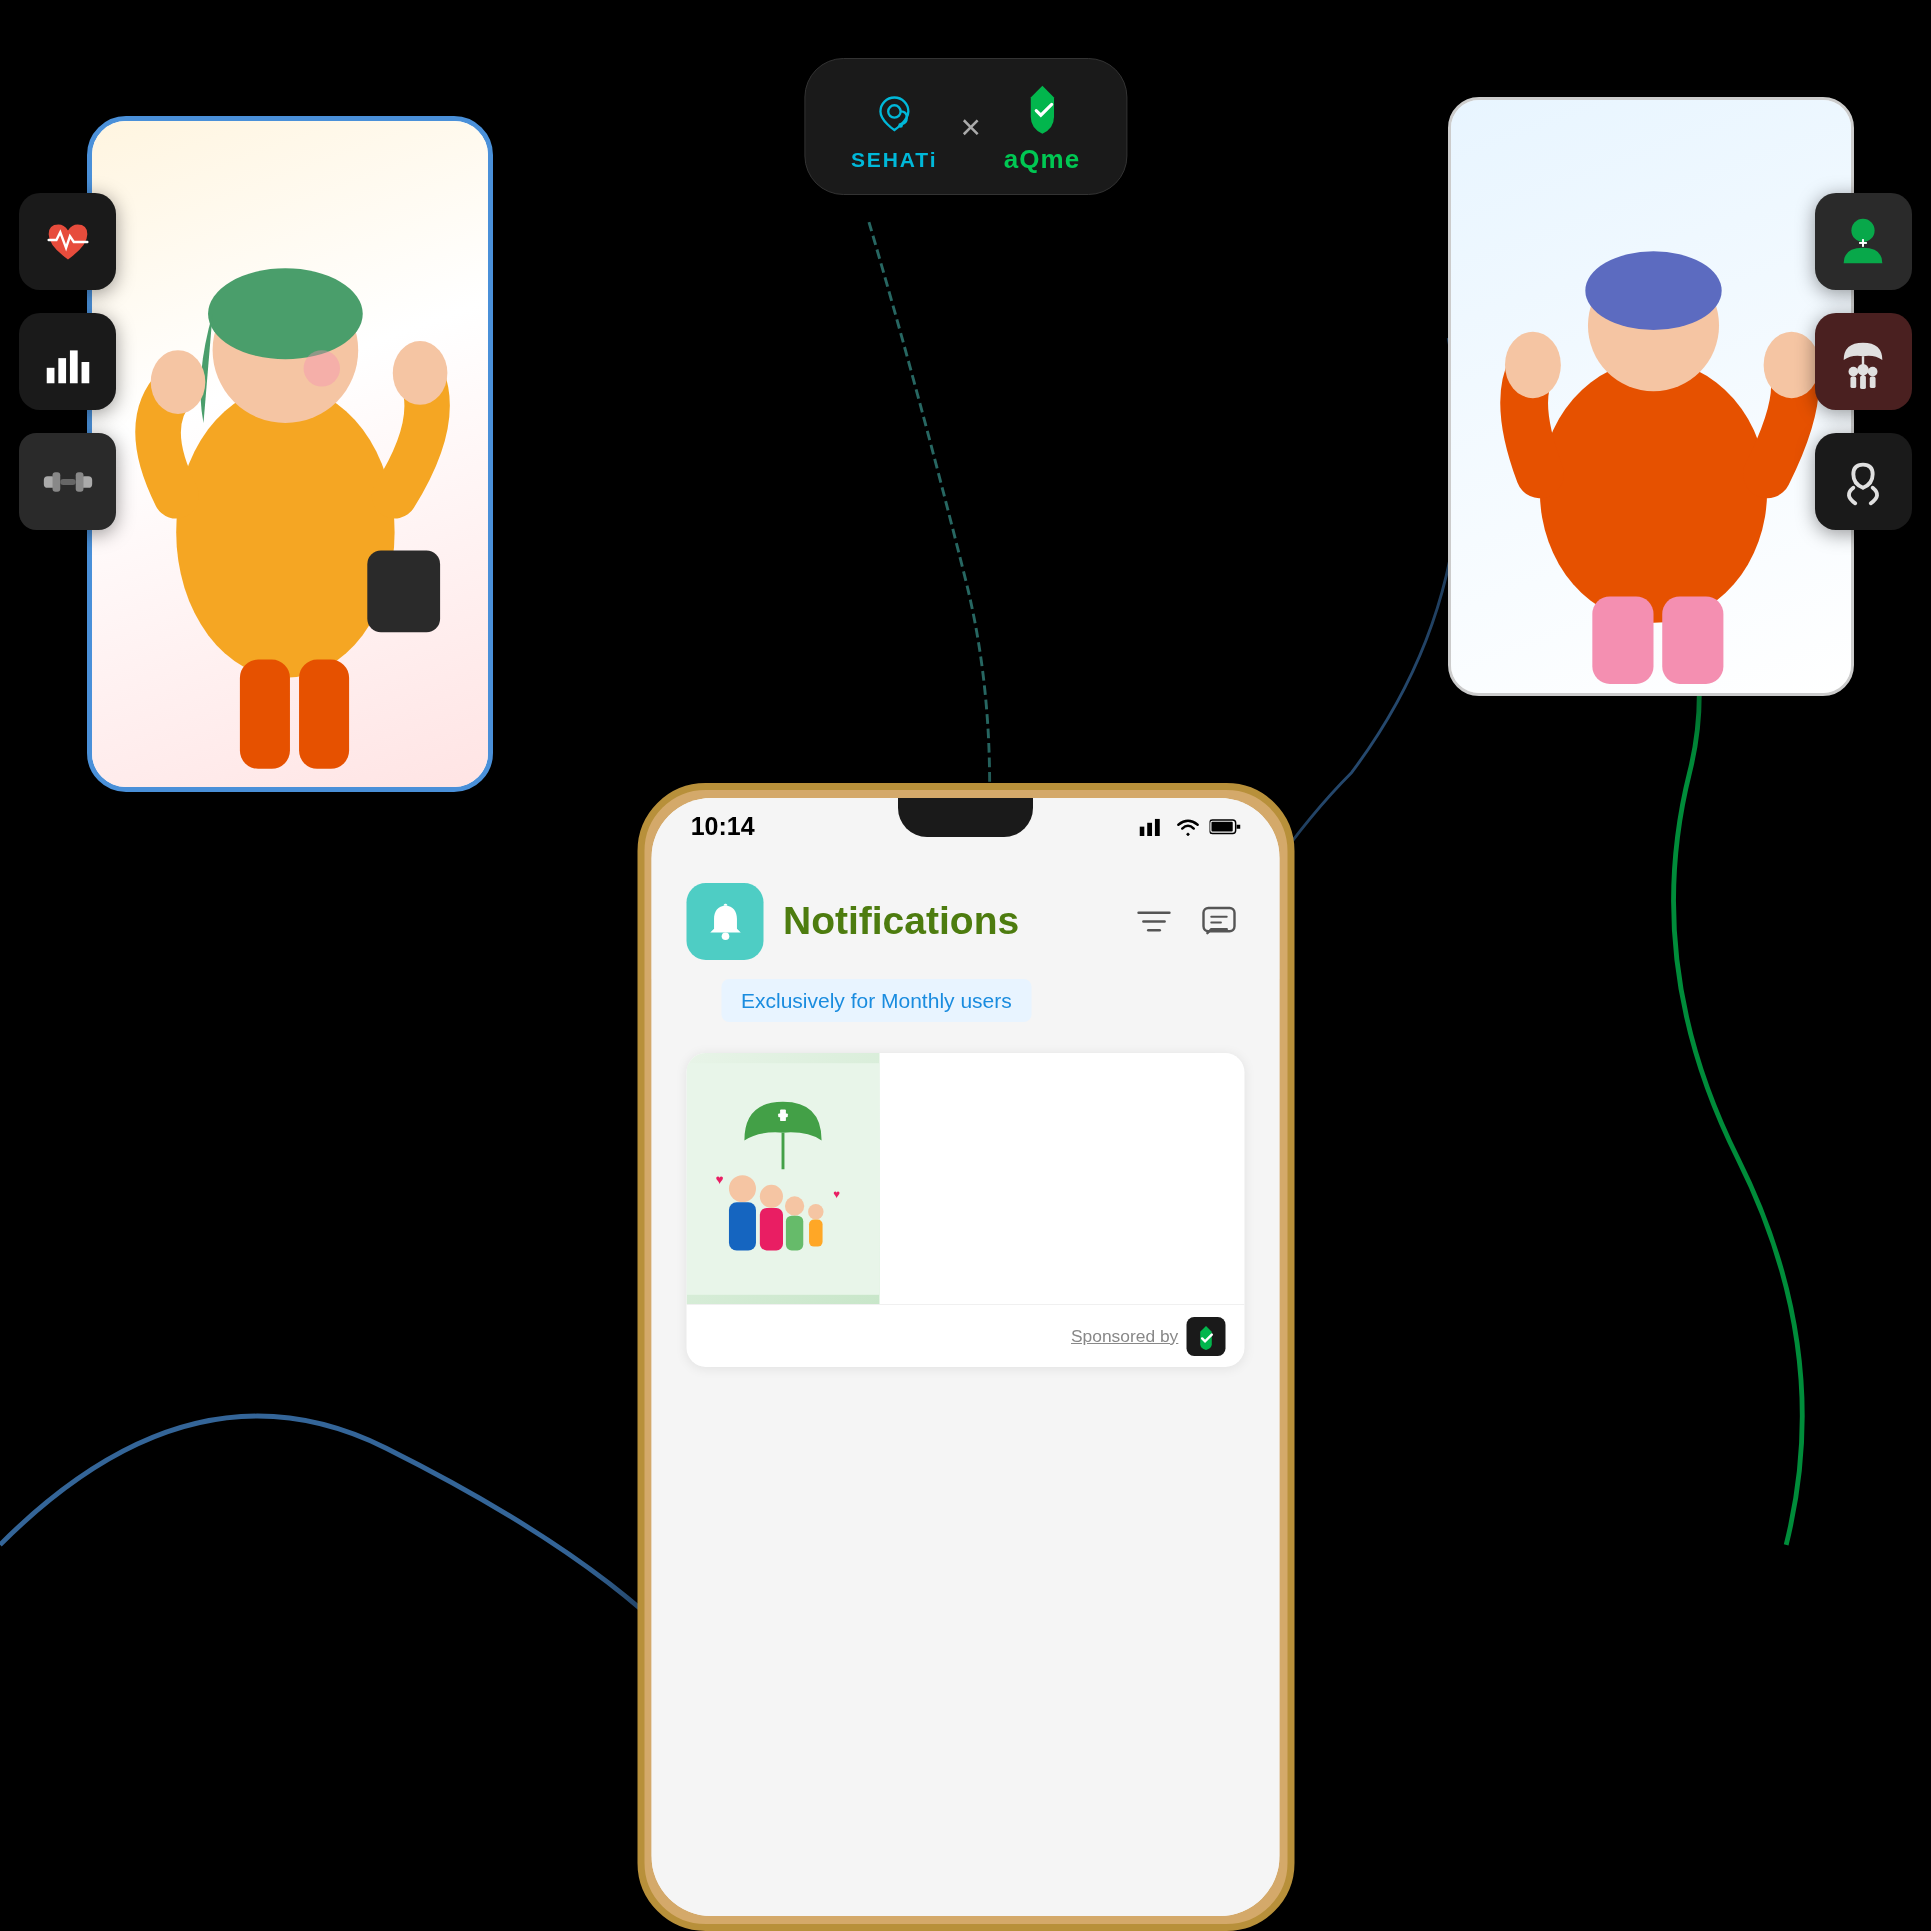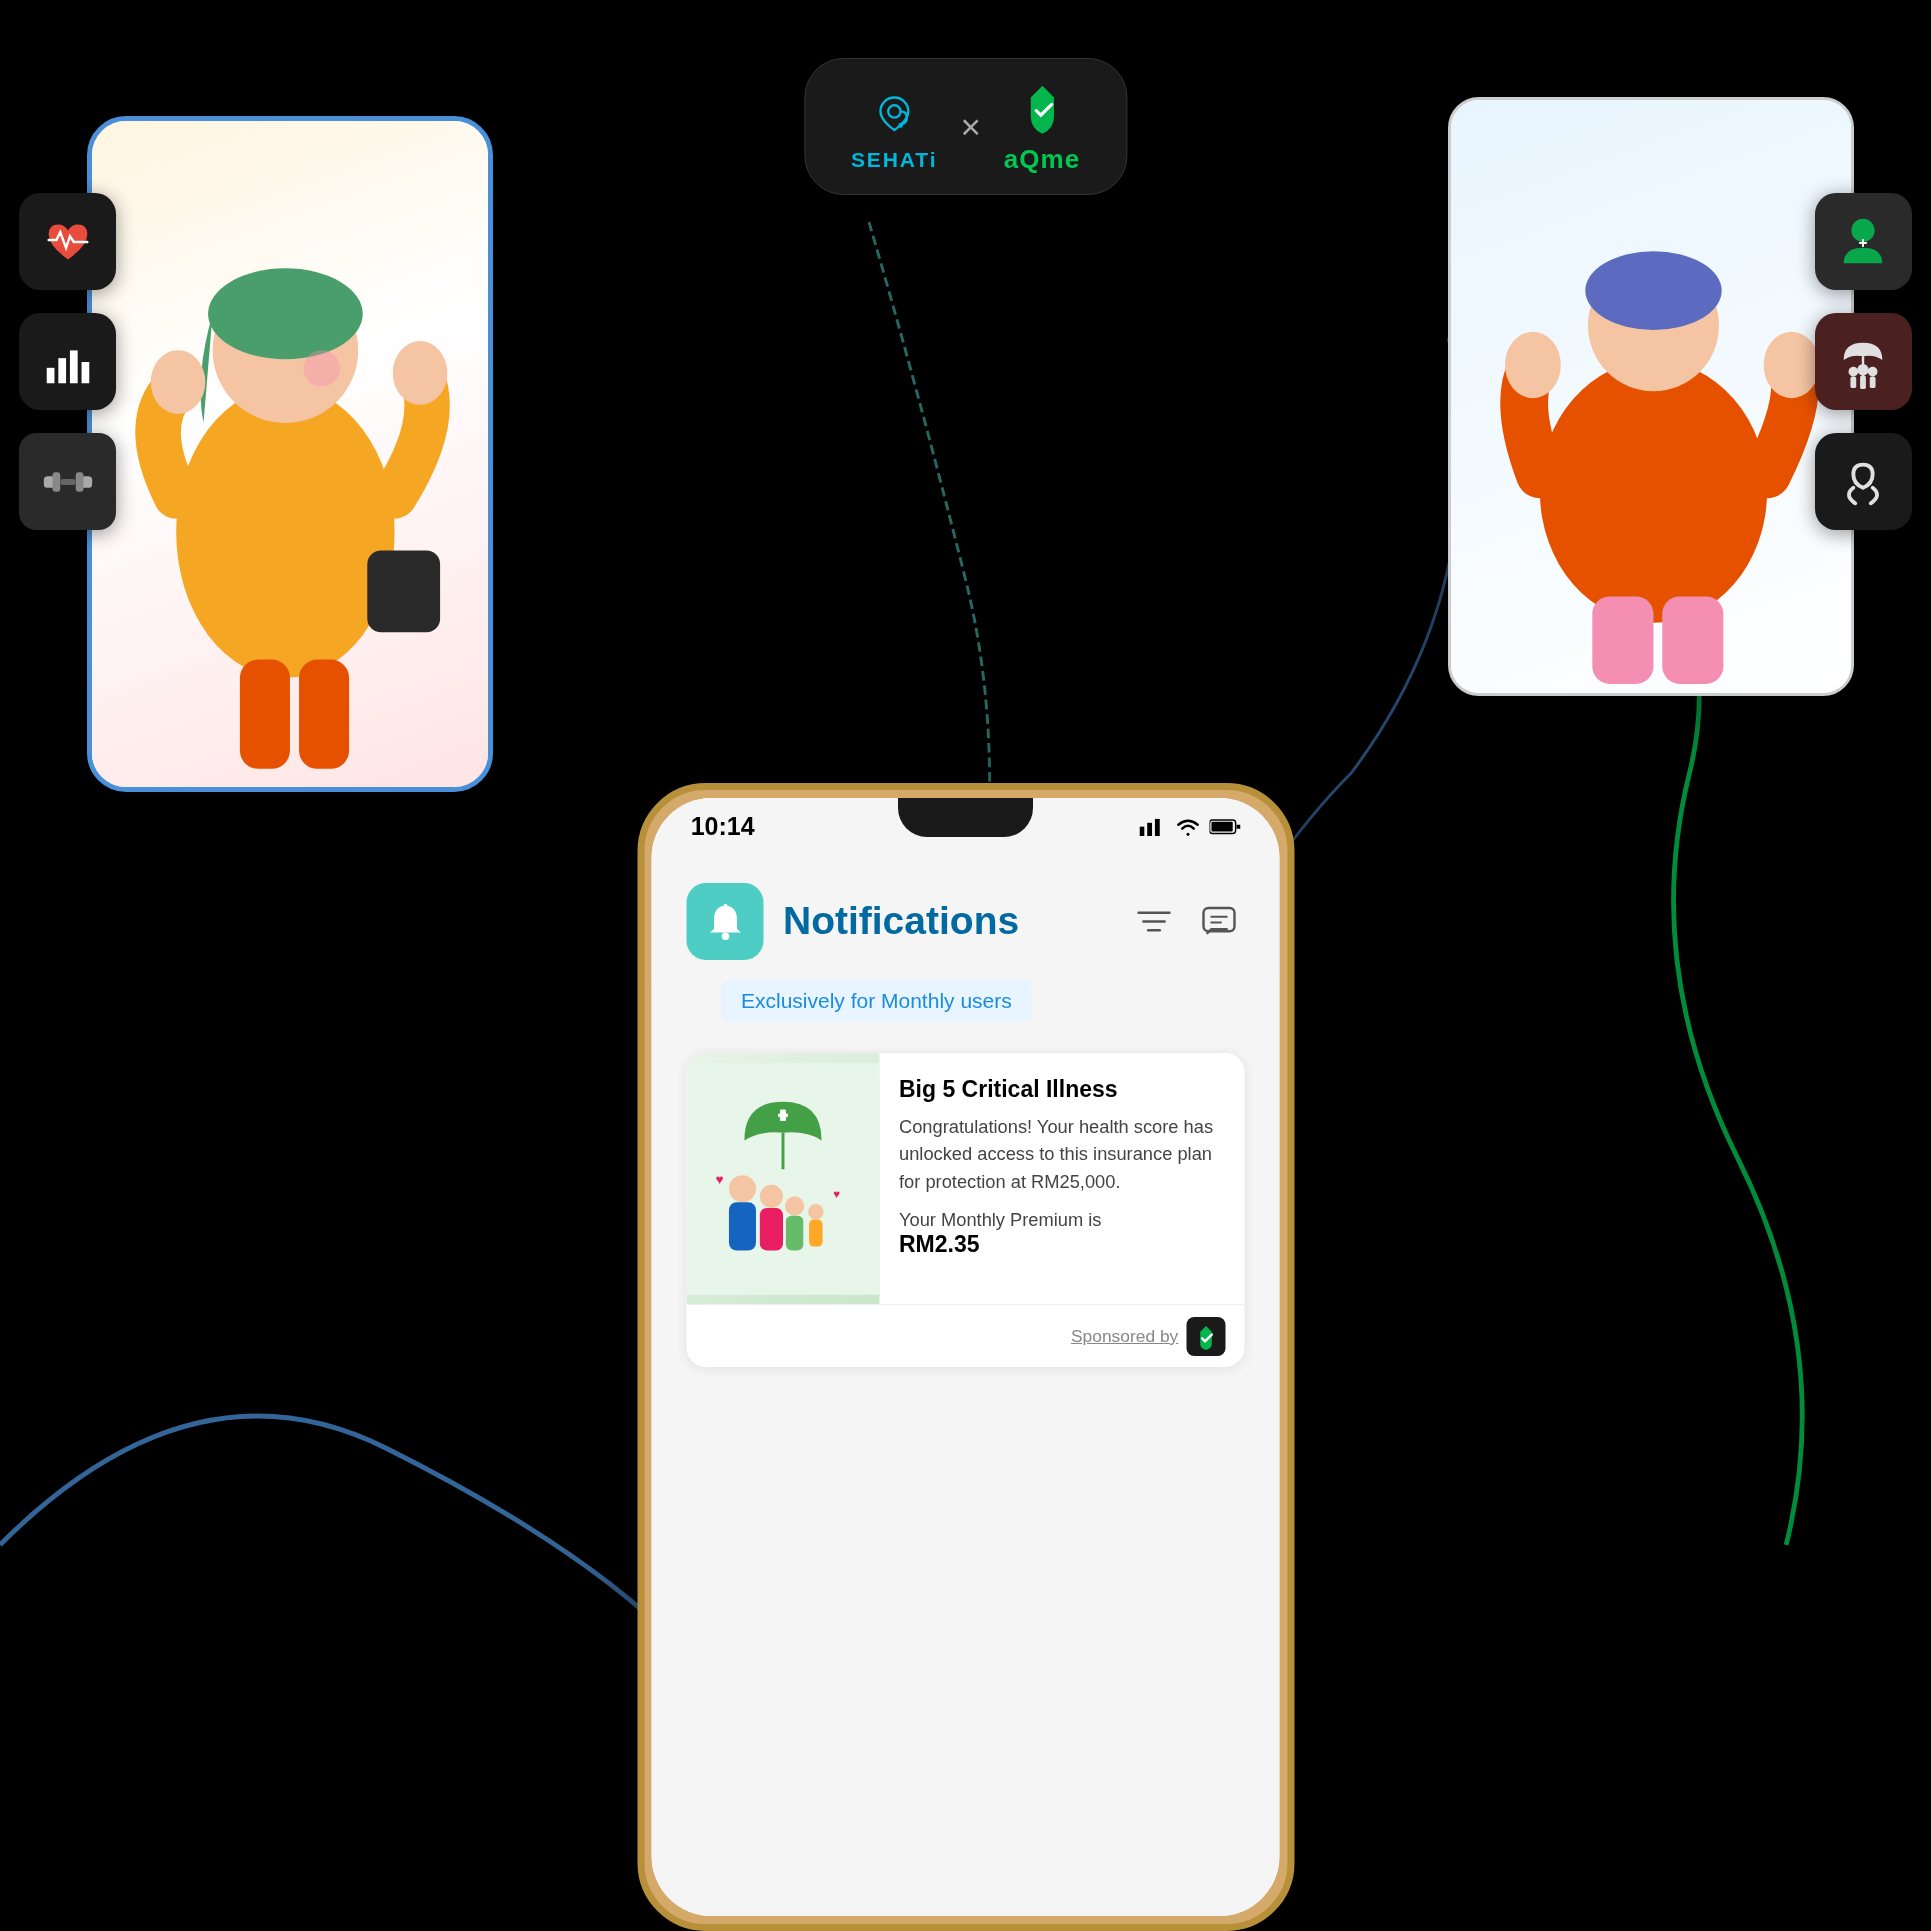--- a/index.html
+++ b/index.html
@@ -244,21 +244,21 @@
       display: flex;
       align-items: center;
       justify-content: center;
       font-size: 35px;
       color: #fff;
       flex-shrink: 0;
     }
     .notif-title {
       font-size: 39px;
       font-weight: 700;
-      color: #0369a1;
+      color: #4d7c0f;
       flex: 1;
     }
     .notif-header-icons {
       display: flex;
       gap: 15.4px;
     }
     .header-icon-btn {
       width: 50px;
       height: 50px;
       display: flex;
@@ -588,28 +588,20 @@
               <rect x="103" y="158" width="18" height="36" rx="6" fill="#66bb6a"></rect>
 
               <circle cx="134" cy="154" r="8" fill="#f5c5a3"></circle>
               <rect x="127" y="162" width="14" height="28" rx="5" fill="#ffa726"></rect>
 
               <text x="30" y="125" font-size="14" fill="#e91e63">♥</text>
               <text x="152" y="140" font-size="12" fill="#e91e63">♥</text>
             </svg>
           </div>
 
-          <div class="notif-card-body">
-            <div class="card-title">Big 5 Critical Illness</div>
-            <div class="card-desc">Congratulations! Your health score has unlocked access to this insurance plan for protection at RM25,000.</div>
-            <div>
-              <span class="card-premium-label">Your Monthly Premium is</span><br>
-              <span class="card-premium-amount">RM2.35</span>
-            </div>
-          </div>
         </div>
 
         <div class="card-sponsor">
           <span class="sponsor-text">Sponsored by</span>
           <div class="sponsor-logo">
             <svg width="27" height="27" viewBox="0 0 28 28">
               <path d="M14 3 L20 9 L20 22 Q20 26 14 28 Q8 26 8 22 L8 9 Z" fill="#00c853" opacity="0.9"></path>
               <path d="M10 16 L13 19 L20 12" fill="none" stroke="#fff" stroke-width="2.5" stroke-linecap="round"></path>
             </svg>
           </div>

